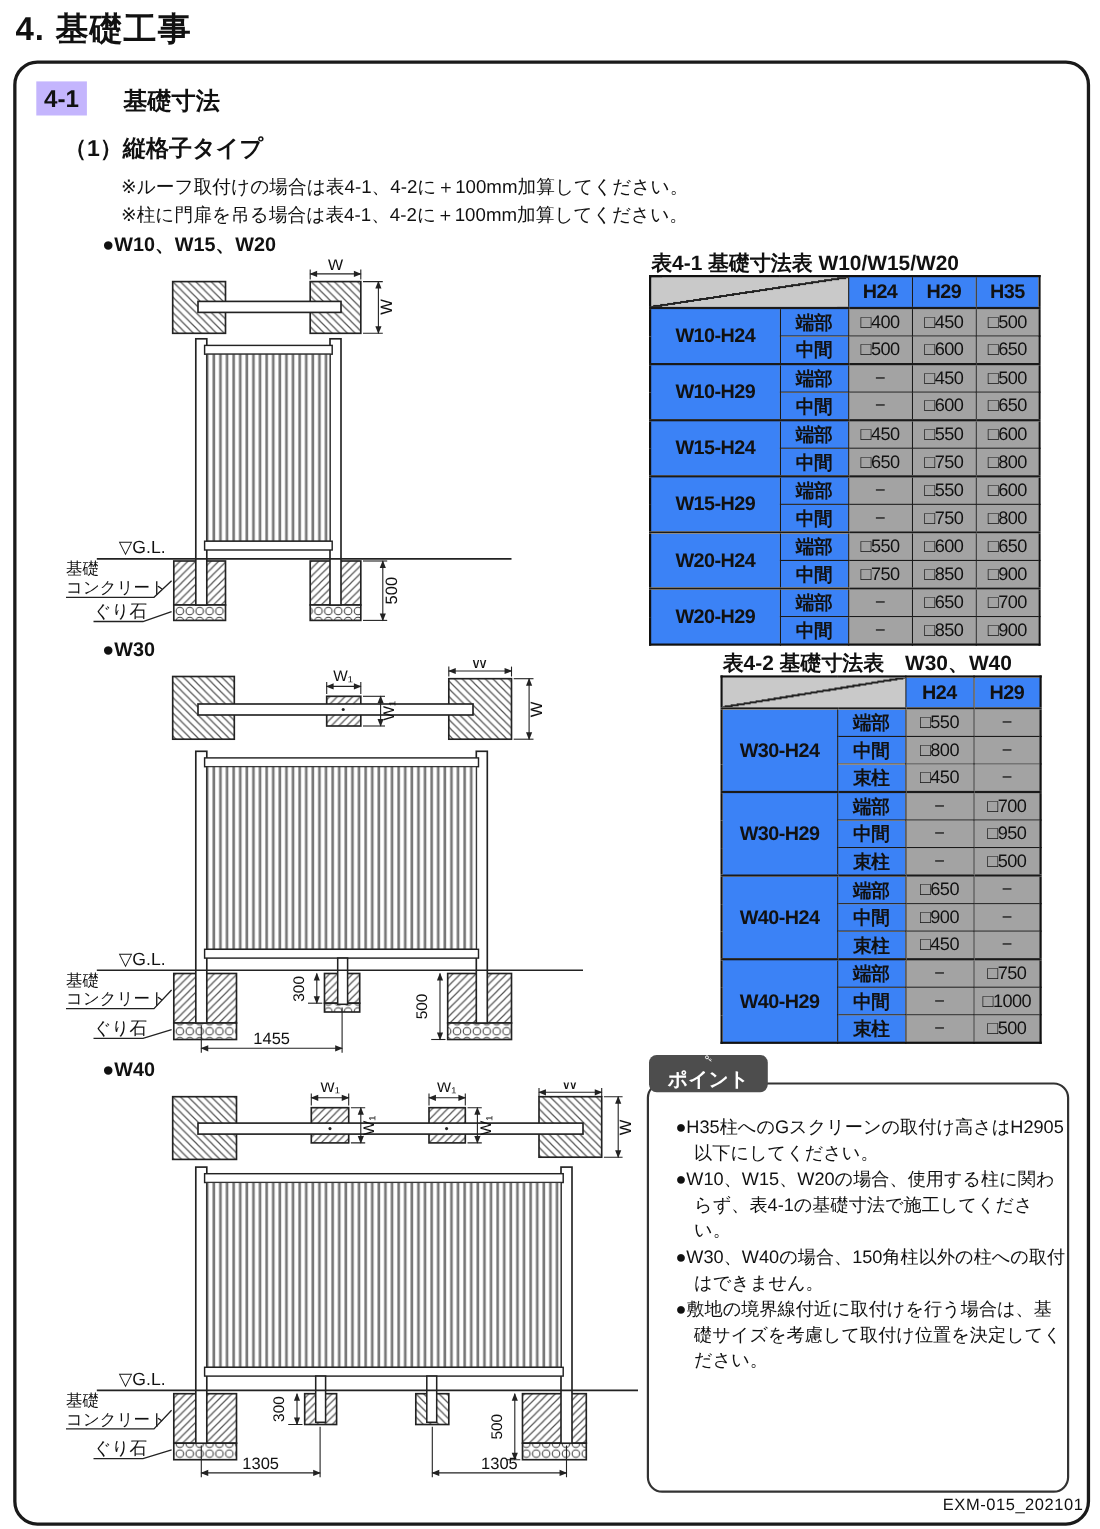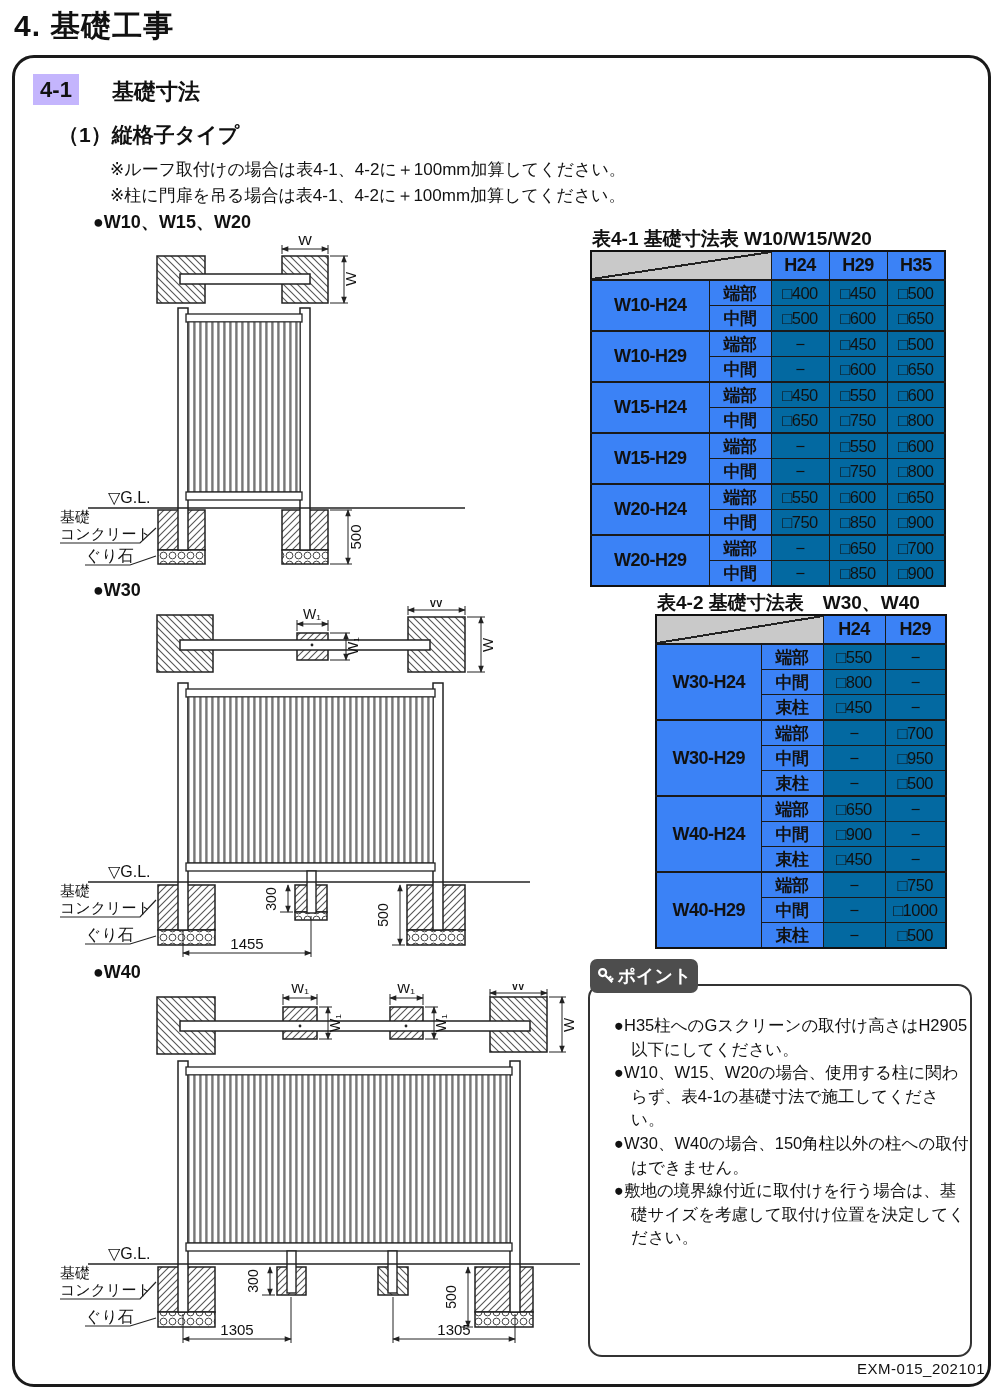--- a/index.html
+++ b/index.html
@@ -14,27 +14,27 @@
   #subsection-title{left:58px;top:121px;font-size:21px;font-weight:bold;}
   .note{left:110px;font-size:17px;}
   .diagram-label{font-size:18px;font-weight:bold;}
   .tbl-title{font-size:19px;font-weight:bold;}
   table.dims{border-collapse:collapse;table-layout:fixed;border:2.5px solid #111;}
   table.dims td{border:1.6px solid #1a1a1a;text-align:center;padding:0;height:24px;
                 font-size:16.5px;letter-spacing:-0.5px;overflow:hidden;white-space:nowrap;}
   table.dims tr.hd td{height:27px;}
   table.dims td.h,table.dims td.g,table.dims td.s{background:#3b82f6;font-weight:bold;font-size:18px;}
   table.dims td.s{font-size:17px;}
-  table.dims td.v{background:#0369a1;}
+  table.dims td.v{background:#a3a3a3;}
   table.dims tr.gs td{border-top-width:2.6px;}
   td.corner{background:linear-gradient(to bottom right,rgba(0,0,0,0) calc(50% - 1px),#222 calc(50% - 1px),
             #222 calc(50% + 1px),rgba(0,0,0,0) calc(50% + 1px)),#c9c9c9;}
   #points-badge{left:590px;top:959px;width:108px;height:34px;background:#4d4d4d;border-radius:7px;z-index:3;
                 display:flex;align-items:center;justify-content:center;gap:3px;color:#fff;
-                font-size:18px;font-weight:bold;}
+                font-size:18px;font-weight:bold;flex-direction:column;}
   #points-box{left:588px;top:984px;width:380px;height:369px;border:2.5px solid #333;border-radius:14px;}
   #points-list{left:596px;top:996px;width:356px;margin:18px;padding:0;list-style:none;}
   #points-list li{font-size:16.5px;line-height:1.43;text-indent:-17px;padding-left:17px;}
   #page-footer{left:0;top:1360px;width:985px;text-align:right;font-size:15px;letter-spacing:0.5px;}
   svg text{fill:#111;font-family:"Liberation Sans","DejaVu Sans",sans-serif;}
 </style>
 </head>
 <body>
 
 <svg width="0" height="0" style="position:absolute">

